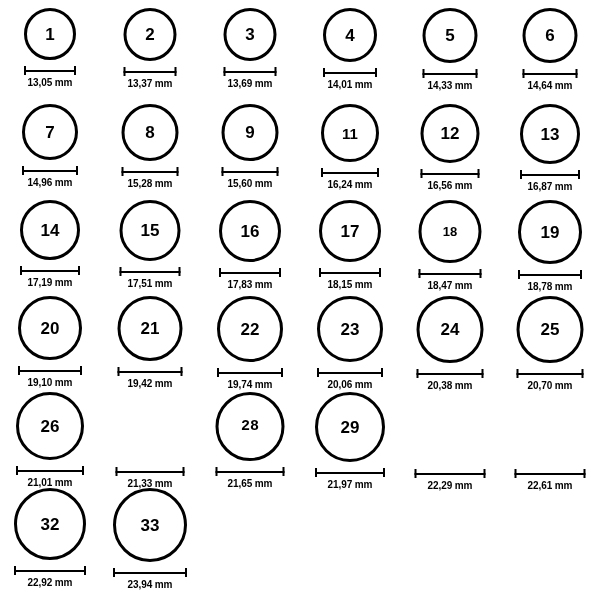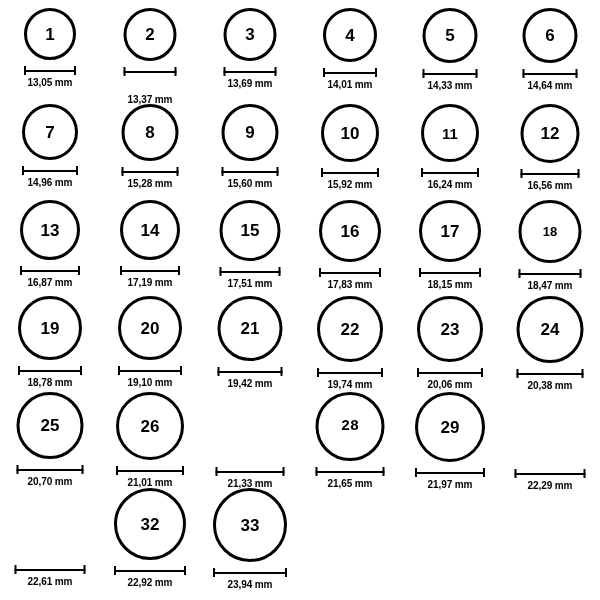--- a/index.html
+++ b/index.html
@@ -105,21 +105,21 @@
         <div class="ring-wrap">
           <div class="ring" style="width: 53px; height: 53px;">
             <span class="ring-label" style="font-size: 17px;">2</span>
           </div>
         </div>
         <div class="measure" style="width: 53px; top: 61px;">
           <div class="bar"></div>
           <div class="tick left"></div>
           <div class="tick right"></div>
         </div>
-        <div class="size-text" style="top: 72px; margin-top: 16px;">13,37 mm</div>
+        <div class="size-text" style="top: 72px;">13,37 mm</div>
       </div>
       <div class="cell">
         <div class="ring-wrap">
           <div class="ring" style="width: 53px; height: 53px;">
             <span class="ring-label" style="font-size: 17px;">3</span>
           </div>
         </div>
         <div class="measure" style="width: 53px; top: 61px;">
           <div class="bar"></div>
           <div class="tick left"></div>
@@ -197,33 +197,20 @@
           <div class="ring" style="width: 57px; height: 57px;">
             <span class="ring-label" style="font-size: 17px;">9</span>
           </div>
         </div>
         <div class="measure" style="width: 57px; top: 65px;">
           <div class="bar"></div>
           <div class="tick left"></div>
           <div class="tick right"></div>
         </div>
         <div class="size-text" style="top: 76px;">15,60 mm</div>
-      </div>
-      <div class="cell">
-        <div class="ring-wrap">
-          <div class="ring" style="width: 58px; height: 58px;">
-            <span class="ring-label" style="font-size: 17px;">10</span>
-          </div>
-        </div>
-        <div class="measure" style="width: 58px; top: 66px;">
-          <div class="bar"></div>
-          <div class="tick left"></div>
-          <div class="tick right"></div>
-        </div>
-        <div class="size-text" style="top: 77px;">15,92 mm</div>
       </div>
       <div class="cell">
         <div class="ring-wrap">
           <div class="ring" style="width: 58px; height: 58px;">
             <span class="ring-label" style="font-size: 15px;">11</span>
           </div>
         </div>
         <div class="measure" style="width: 58px; top: 66px;">
           <div class="bar"></div>
           <div class="tick left"></div>

